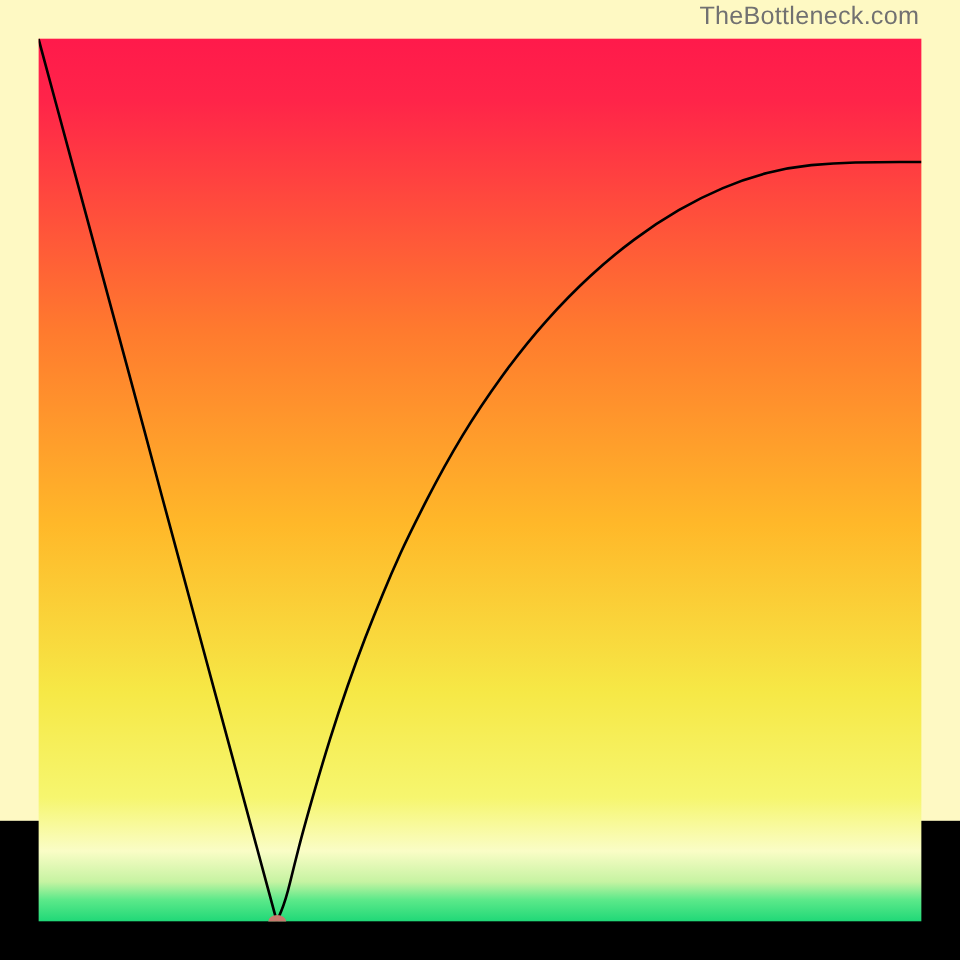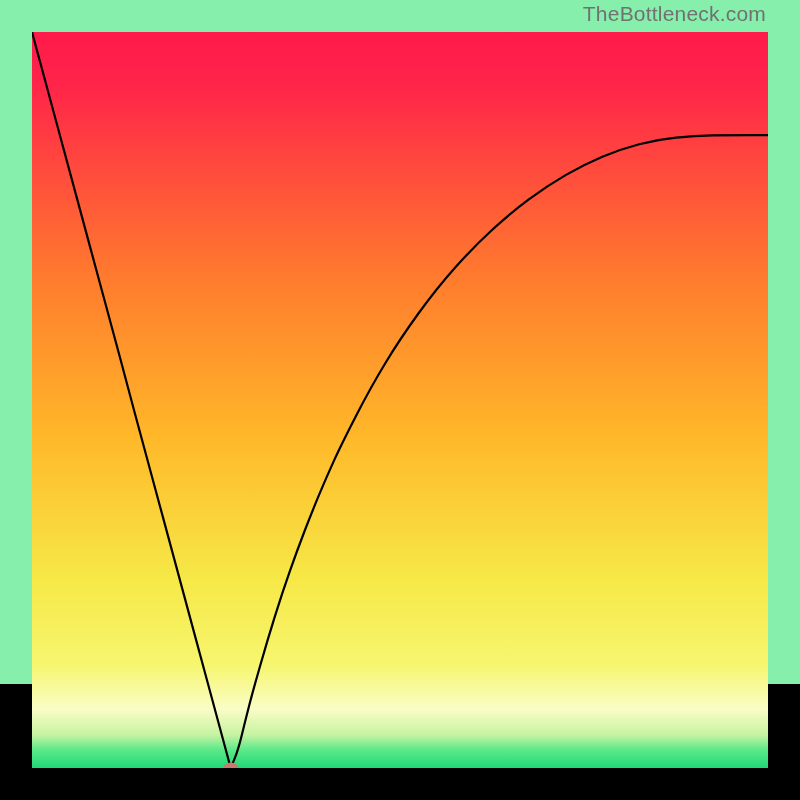--- a/index.html
+++ b/index.html
@@ -8,21 +8,21 @@
     width: 800px;
     height: 800px;
     background: #000;
     font-family: Arial, Helvetica, sans-serif;
     overflow: hidden;
   }
   .frame {
     position: relative;
     width: 800px;
     height: 684px;
-    background: #86efac;
+    background: #fef9c3;
   }
   .plot-area {
     position: absolute;
     left: 32px;
     top: 32px;
     width: 736px;
     height: 736px;
     overflow: hidden;
   }
   .gradient-bg {

